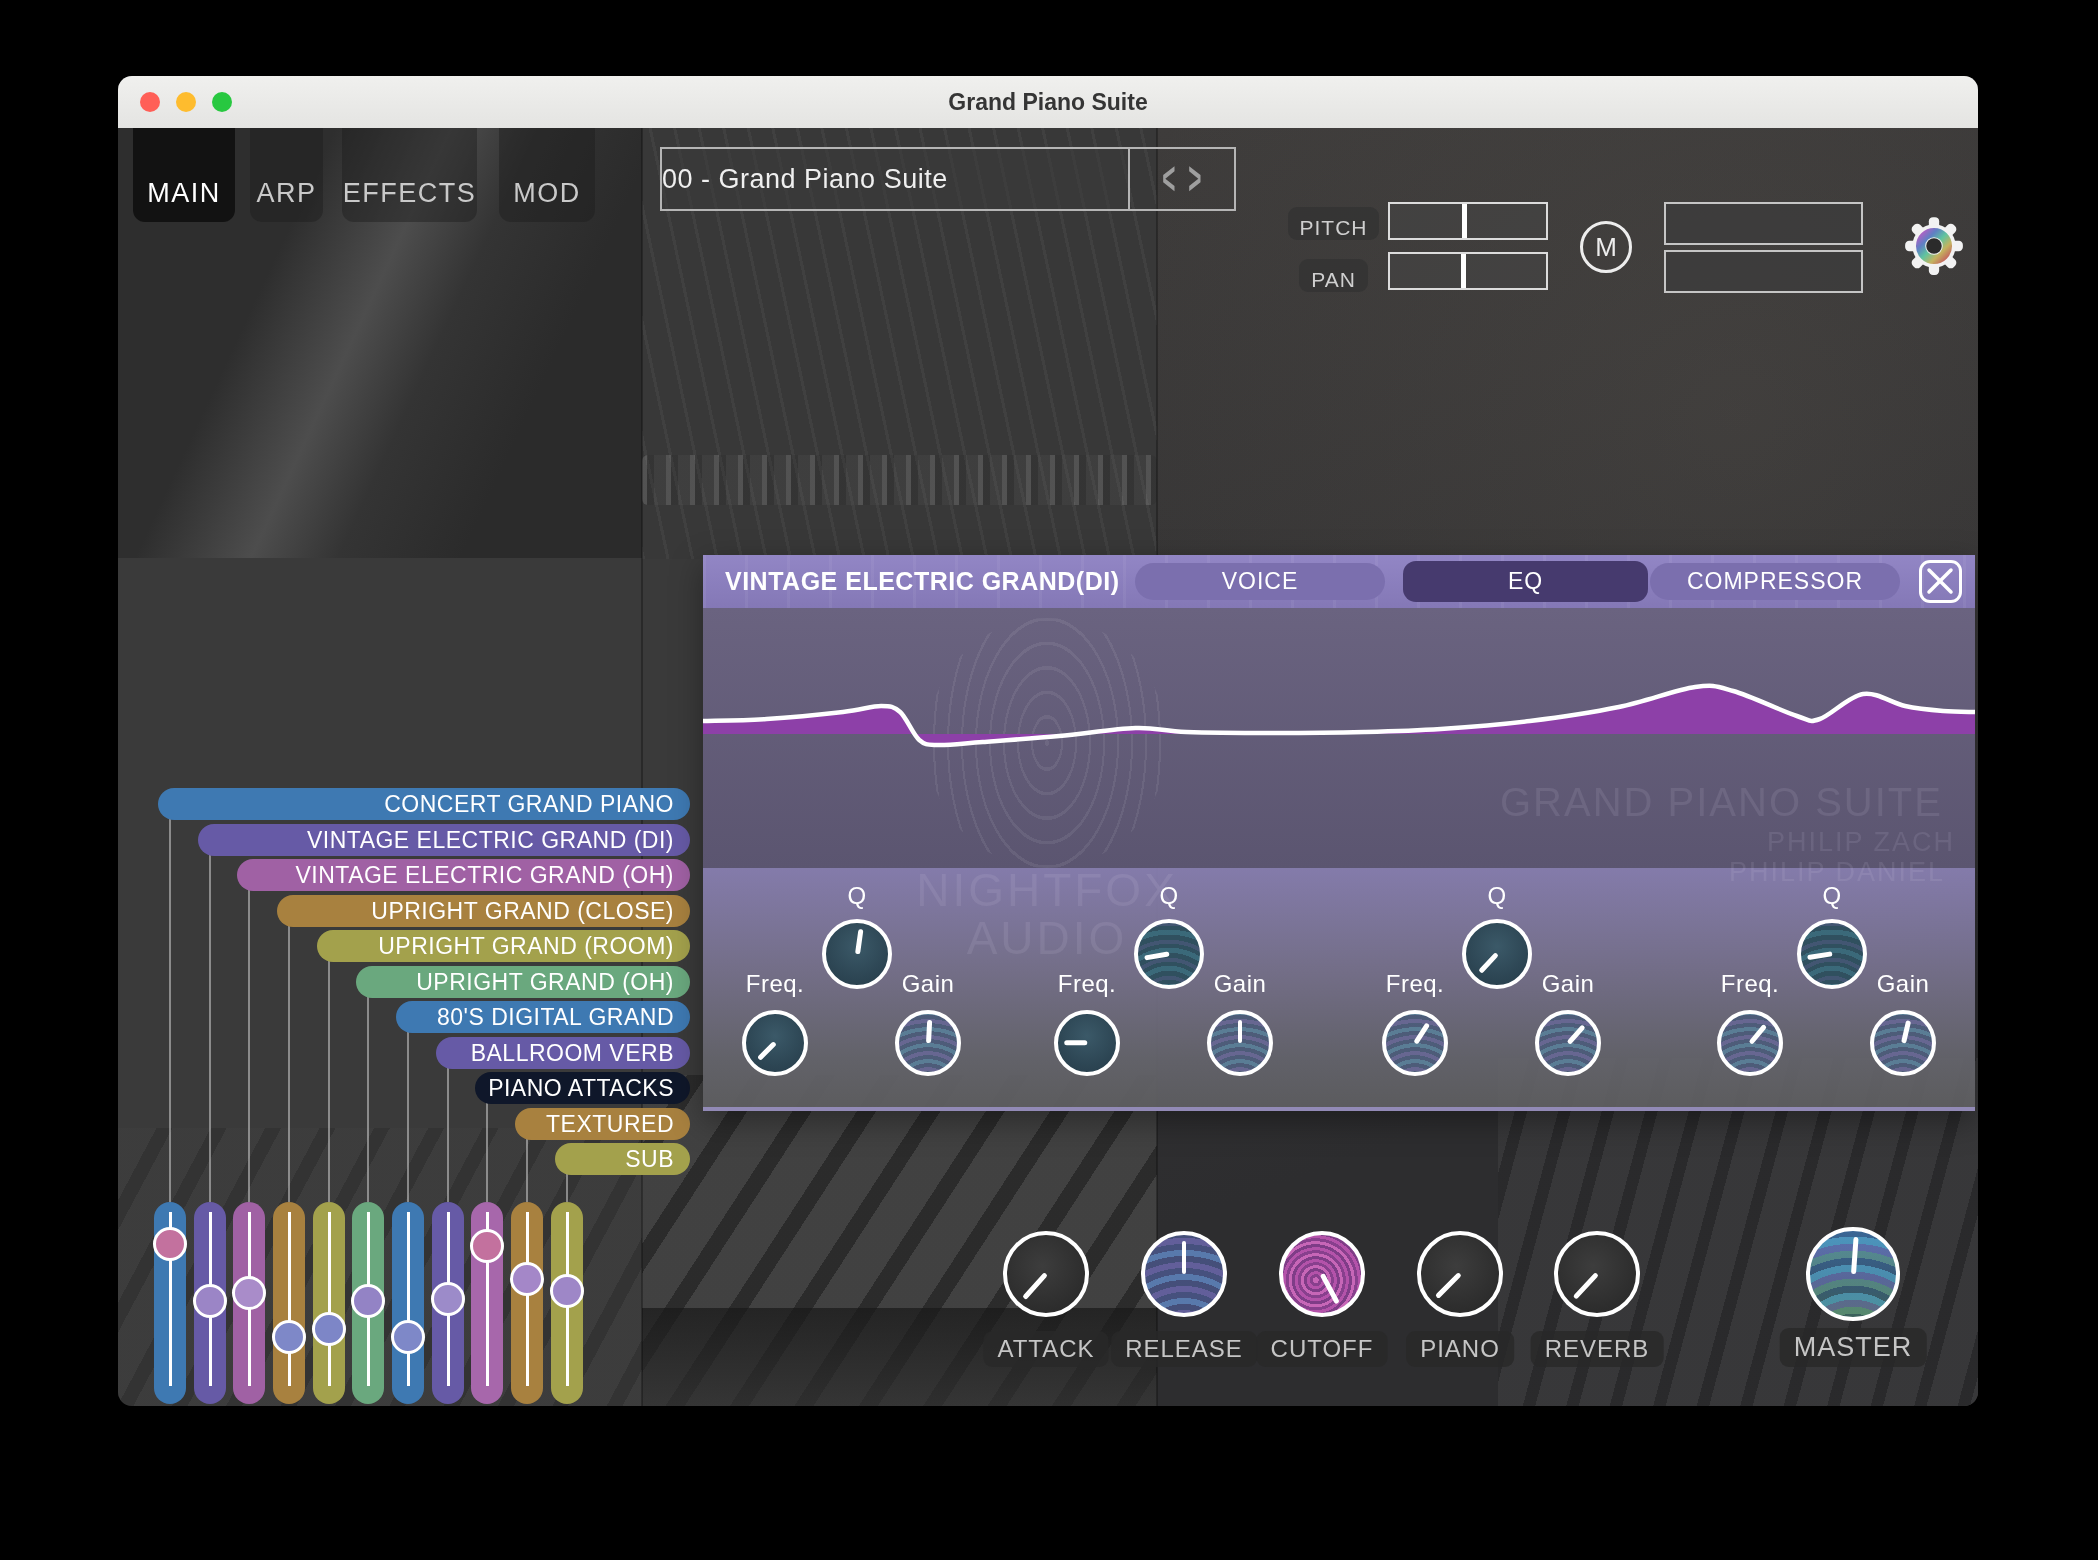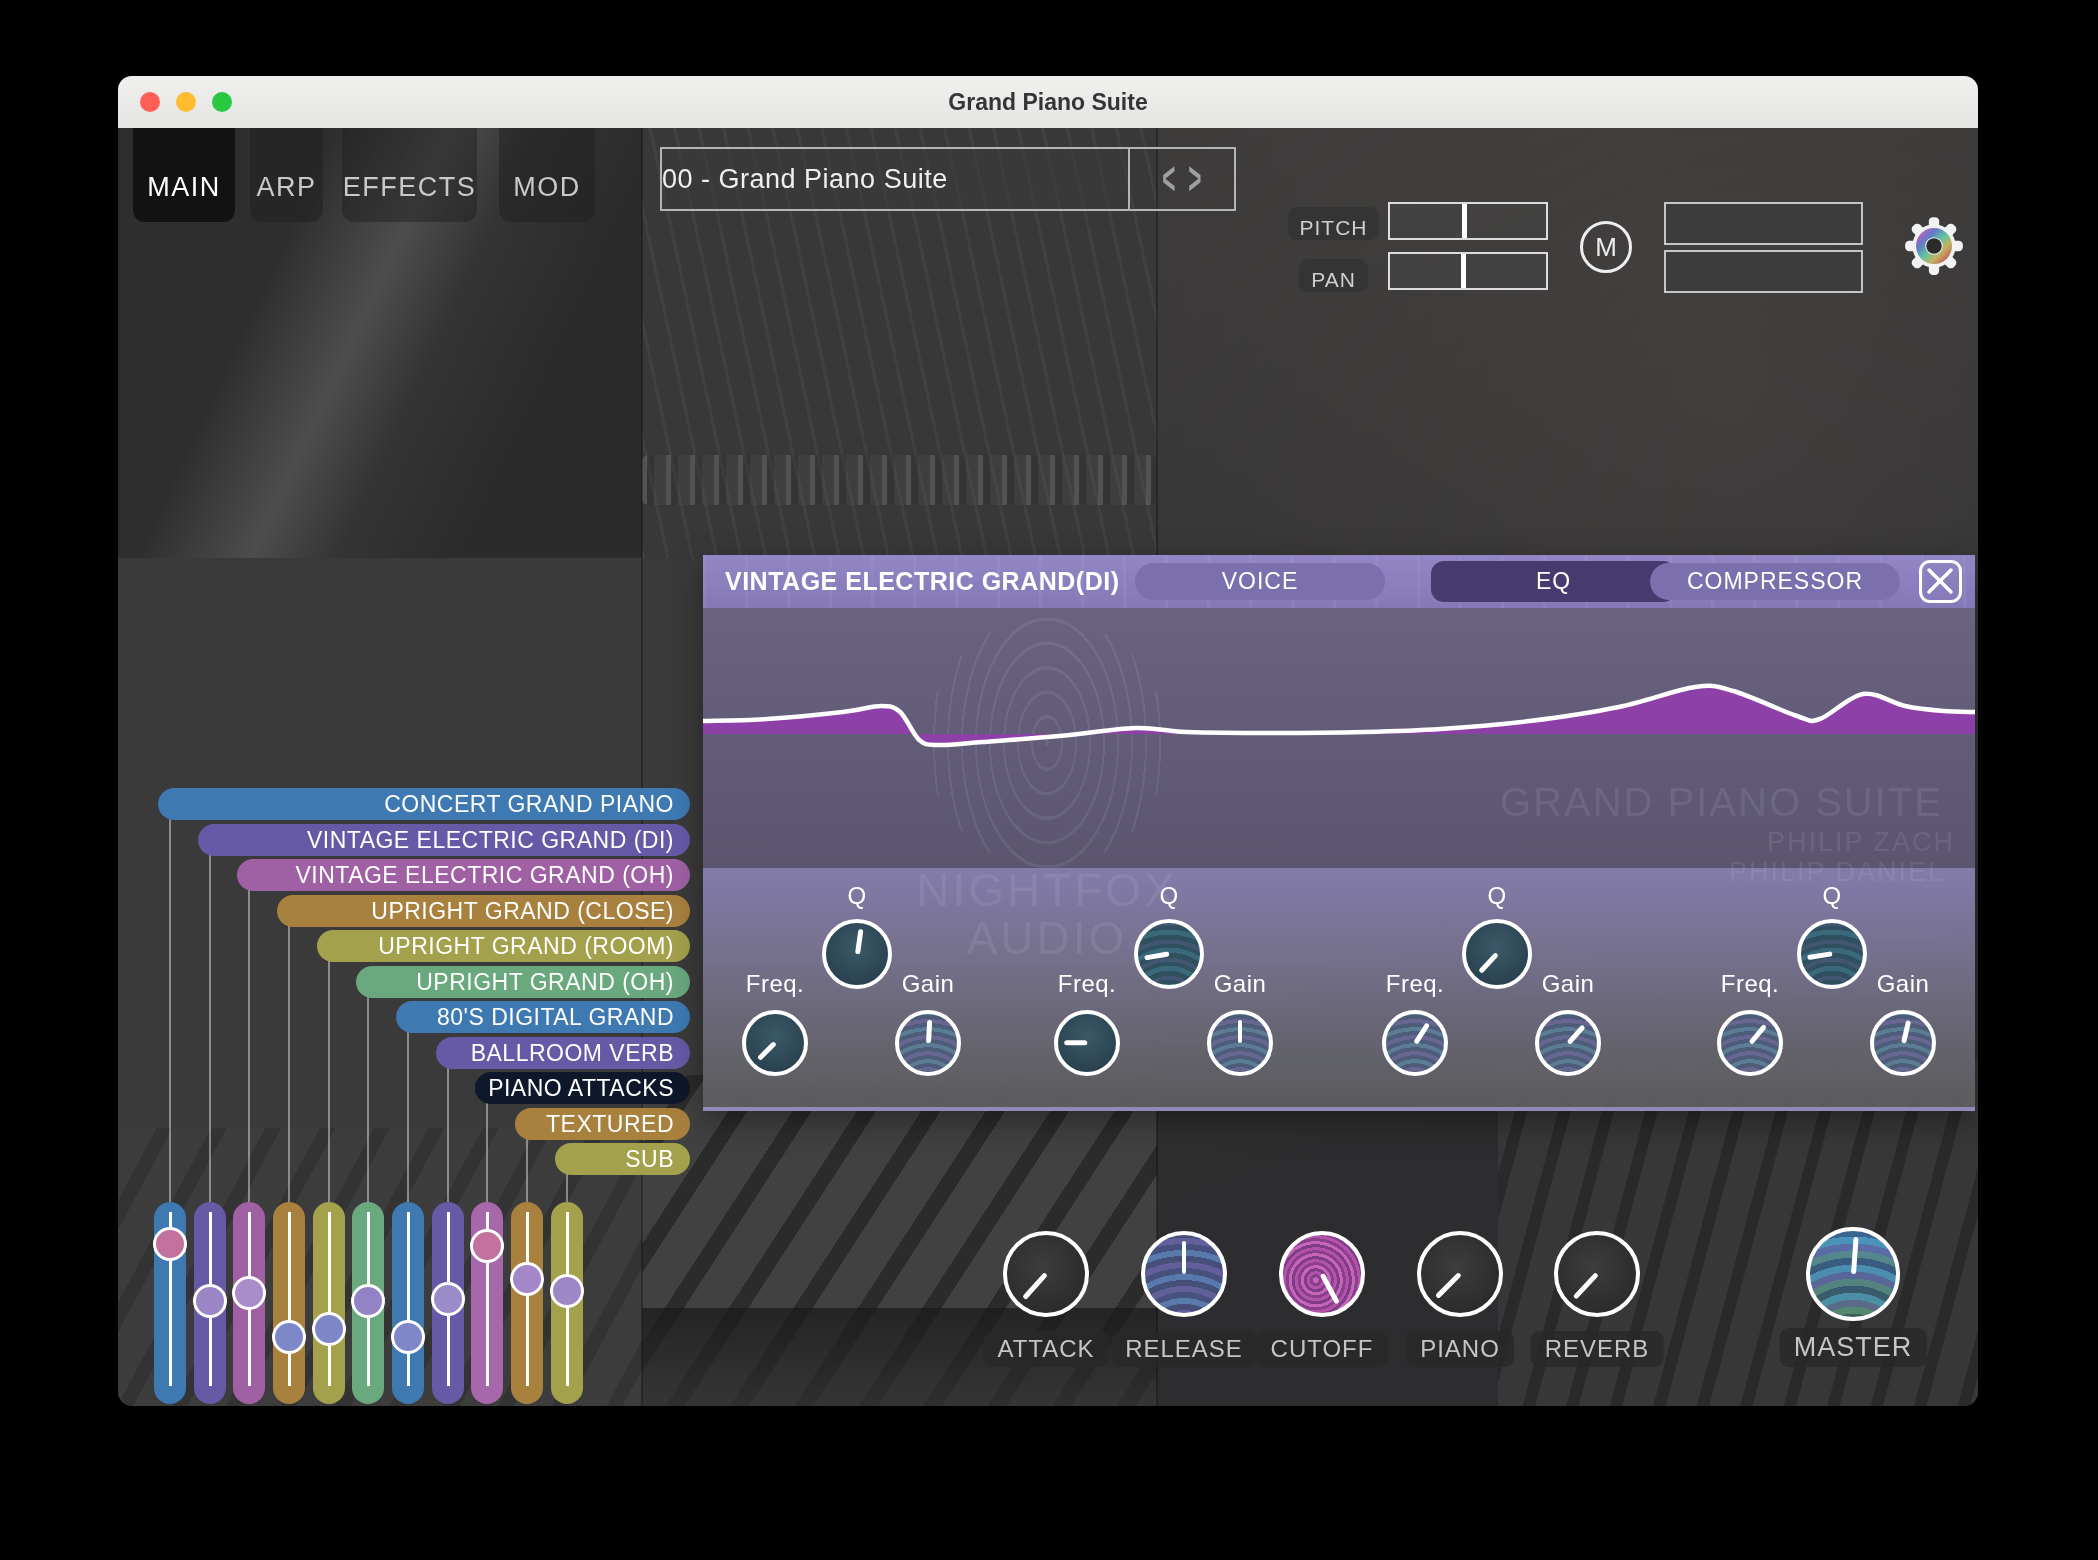--- a/index.html
+++ b/index.html
@@ -27,21 +27,21 @@
   .bg-bc{left:524px;top:947px;width:515px;height:331px;
      background:repeating-linear-gradient(123deg,#474747 0 38px,#1f1f1f 38px 54px);opacity:.55;}
   .bg-bc-edge{left:524px;top:1180px;width:515px;height:98px;background:linear-gradient(#181818,#303030);opacity:.7;}
   .bg-bl{left:0;top:1000px;width:524px;height:278px;
      background:repeating-linear-gradient(118deg,#414141 0 34px,#262626 34px 48px);opacity:.35;}
   .bg-br{left:1380px;top:930px;width:480px;height:348px;
      background:repeating-linear-gradient(105deg,rgba(160,160,160,.18) 0 30px,rgba(20,20,20,.25) 30px 42px);opacity:.5;}
   .seam{position:absolute;top:0;width:2px;height:1278px;background:rgba(0,0,0,.28);}
   
   .tab{position:absolute;top:0;border-radius:0 0 12px 12px;display:flex;align-items:flex-end;justify-content:center;
-       padding-bottom:19px;box-sizing:border-box;height:94px;font-size:27px;letter-spacing:1.5px;color:#c9c9c9;
+       padding-bottom:13px;box-sizing:border-box;height:94px;font-size:27px;letter-spacing:1.5px;color:#c9c9c9;
        background:rgba(28,28,28,.45);cursor:pointer;}
   .tab.active{background:rgba(10,10,10,.78);color:#fff;}
   .preset-box{position:absolute;left:542px;top:19px;width:470px;height:64px;border:2.5px solid #b5b5b5;
       background:rgba(58,58,58,.55);display:flex;align-items:center;
       color:#efefef;font-size:27px;letter-spacing:.5px;box-sizing:border-box;}
   .preset-arrows{position:absolute;left:1012px;top:19px;width:106px;height:64px;border:2.5px solid #b5b5b5;
       border-left:none;display:flex;align-items:center;justify-content:center;gap:8px;box-sizing:border-box;}
   .chev{color:#9f9f9f;font-size:30px;transform:scale(.75,1.55);cursor:pointer;font-weight:bold;}
   .mini-pill{position:absolute;background:rgba(52,52,52,.92);border-radius:9px;color:#cfcfcf;
       display:flex;align-items:flex-end;justify-content:center;font-size:21px;letter-spacing:1px;}
@@ -292,21 +292,21 @@
         <svg class="eq-curve-svg" id="eq-curve" width="1272" height="260" viewBox="0 0 1272 260">
             <path d="M 0,113 C 10.6,112.66666666666667 40.28,112.5 63.6,111 C 86.92,109.5 120.83999999999999,106.16666666666667 139.92,104 C 159,101.83333333333333 168.54000000000002,98 178.08,98 C 187.62,98 190.8,98.33333333333333 197.16,104 C 203.51999999999998,109.66666666666667 209.88,126.5 216.24,132 C 222.60000000000002,137.5 224.72,136.66666666666666 235.32,137 C 245.92,137.33333333333334 259.7,135.5 279.84,134 C 299.97999999999996,132.5 330.72,130.33333333333334 356.16,128 C 381.6,125.66666666666667 411.28000000000003,120.66666666666667 432.48,120 C 453.68,119.33333333333333 460.04,123.16666666666667 483.36,124 C 506.68,124.83333333333333 542.72,125 572.4,125 C 602.0799999999999,125 633.8800000000001,124.66666666666667 661.44,124 C 689,123.33333333333333 710.2,122.83333333333333 737.76,121 C 765.3199999999999,119.16666666666667 797.1200000000001,116.66666666666667 826.8000000000001,113 C 856.48,109.33333333333333 888.28,104.66666666666667 915.8399999999999,99 C 943.3999999999999,93.33333333333333 973.08,81.66666666666667 992.1600000000001,79 C 1011.2400000000001,76.33333333333333 1013.3600000000001,78.16666666666667 1030.3200000000002,83 C 1047.2800000000002,87.83333333333333 1079.5040000000001,103.33333333333333 1093.92,108 C 1108.336,112.66666666666667 1105.792,114.66666666666667 1116.816,111 C 1127.8400000000001,107.33333333333333 1145.8600000000001,88.16666666666667 1160.064,86 C 1174.268,83.83333333333333 1188.684,95.16666666666667 1202.04,98 C 1215.396,100.83333333333333 1228.54,102 1240.2,103 C 1251.8600000000001,104 1266.7,103.83333333333333 1272,104 L 1272,126 L 0,126 Z" fill="#8d40a8" stroke="none"></path>
             <path d="M 0,113 C 10.6,112.66666666666667 40.28,112.5 63.6,111 C 86.92,109.5 120.83999999999999,106.16666666666667 139.92,104 C 159,101.83333333333333 168.54000000000002,98 178.08,98 C 187.62,98 190.8,98.33333333333333 197.16,104 C 203.51999999999998,109.66666666666667 209.88,126.5 216.24,132 C 222.60000000000002,137.5 224.72,136.66666666666666 235.32,137 C 245.92,137.33333333333334 259.7,135.5 279.84,134 C 299.97999999999996,132.5 330.72,130.33333333333334 356.16,128 C 381.6,125.66666666666667 411.28000000000003,120.66666666666667 432.48,120 C 453.68,119.33333333333333 460.04,123.16666666666667 483.36,124 C 506.68,124.83333333333333 542.72,125 572.4,125 C 602.0799999999999,125 633.8800000000001,124.66666666666667 661.44,124 C 689,123.33333333333333 710.2,122.83333333333333 737.76,121 C 765.3199999999999,119.16666666666667 797.1200000000001,116.66666666666667 826.8000000000001,113 C 856.48,109.33333333333333 888.28,104.66666666666667 915.8399999999999,99 C 943.3999999999999,93.33333333333333 973.08,81.66666666666667 992.1600000000001,79 C 1011.2400000000001,76.33333333333333 1013.3600000000001,78.16666666666667 1030.3200000000002,83 C 1047.2800000000002,87.83333333333333 1079.5040000000001,103.33333333333333 1093.92,108 C 1108.336,112.66666666666667 1105.792,114.66666666666667 1116.816,111 C 1127.8400000000001,107.33333333333333 1145.8600000000001,88.16666666666667 1160.064,86 C 1174.268,83.83333333333333 1188.684,95.16666666666667 1202.04,98 C 1215.396,100.83333333333333 1228.54,102 1240.2,103 C 1251.8600000000001,104 1266.7,103.83333333333333 1272,104" fill="none" stroke="#ffffff" stroke-width="4.5"></path>
           </svg>
 
         <div class="eq-header">
           <div class="streaks"></div>
           <div class="eq-title">VINTAGE ELECTRIC GRAND(DI)</div>
           <div id="eq-tabs">
               <div class="eq-tab" style="left: 432px; width: 250px;">VOICE</div>
-              <div class="eq-tab active" style="left: 728px; width: 245px;">EQ</div>
+              <div class="eq-tab active" style="left: 700px; width: 245px;">EQ</div>
               <div class="eq-tab" style="left: 947px; width: 250px;">COMPRESSOR</div>
             </div>
           <div class="eq-close">
             <svg viewBox="0 0 36 36" width="36" height="36">
               <line x1="7" y1="7" x2="29" y2="29" stroke="#fff" stroke-width="3.5" stroke-linecap="round"></line>
               <line x1="29" y1="7" x2="7" y2="29" stroke="#fff" stroke-width="3.5" stroke-linecap="round"></line>
             </svg>
           </div>
         </div>
 

